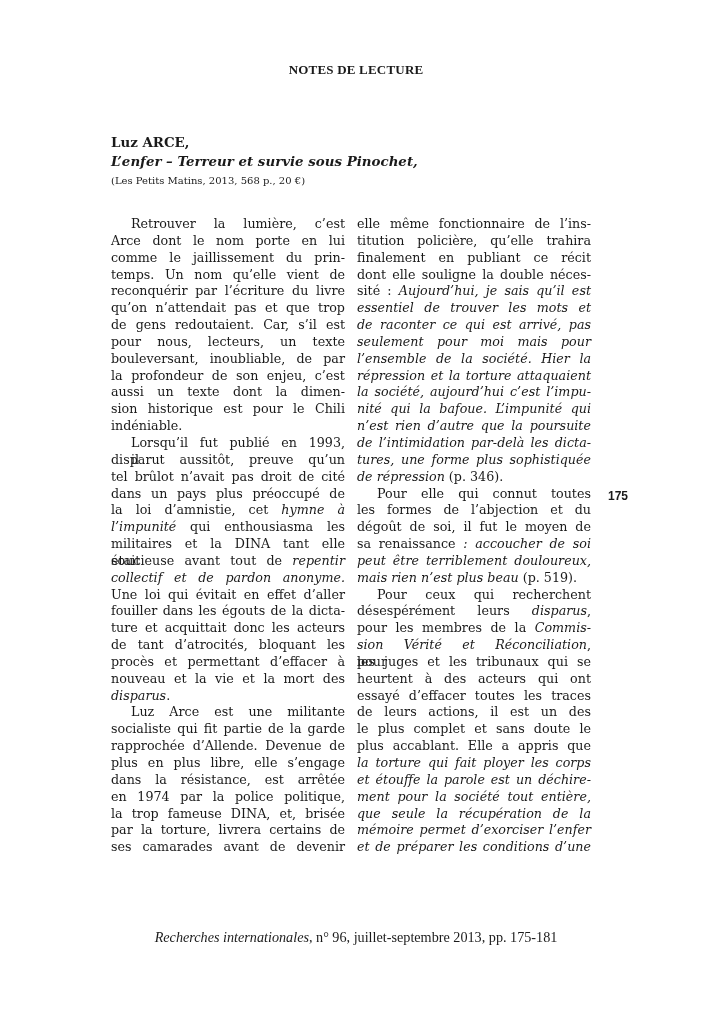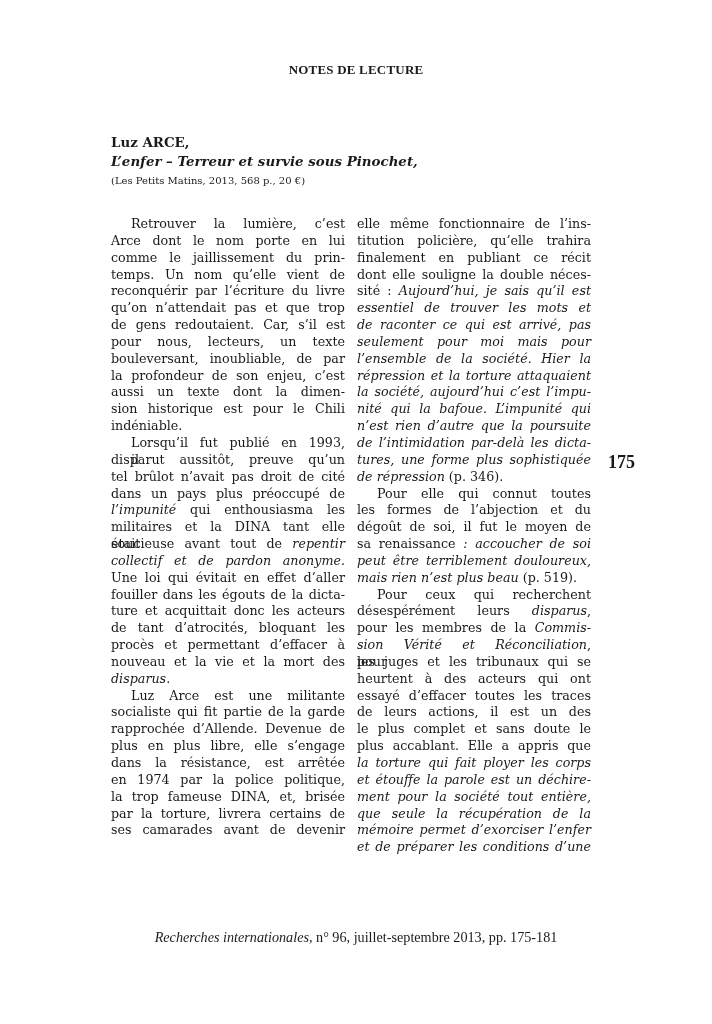--- a/index.html
+++ b/index.html
@@ -14,22 +14,22 @@
     .ref .pub { font-size: 10px; }
     .col { position: absolute; top: 216px; width: 234px; font-family: "DejaVu Serif", serif; font-size: 12.7px; line-height: 16.85px; }
     .col.left { left: 111px; }
     .col.right { left: 357px; }
     .ln { display: block; text-align: justify; text-align-last: justify; white-space: nowrap; height: 16.85px; }
     .ln.last { text-align-last: left; }
     .ln.indent { padding-left: 20px; }
     .ln span { white-space: normal; }
     i { font-style: italic; }
     .page-number {
-      position: absolute; left: 608px; top: 452px;
-      font-family: Liberation Serif, serif; font-weight: bold; font-size: 18px;
+      position: absolute; left: 608px; top: 489px;
+      font-family: Liberation Sans, sans-serif; font-weight: bold; font-size: 12px;
     }
     .footer {
       position: absolute; left: 0; width: 712px; top: 929px; text-align: center;
       font-family: "Liberation Serif", serif; font-size: 14.2px;
     }
     .footer .journal { font-style: italic; }
   </style>
 </head>
 <body>
 
@@ -52,20 +52,21 @@
     <span class="ln"><span style="white-space: nowrap; display: inline-block; word-spacing: 12.14px;"><span>pour nous, lecteurs, un texte</span></span></span>
     <span class="ln"><span style="white-space: nowrap; display: inline-block; word-spacing: 7.11px;"><span>bouleversant, inoubliable, de par</span></span></span>
     <span class="ln"><span style="white-space: nowrap; display: inline-block; word-spacing: 4.49px;"><span>la profondeur de son enjeu, c’est</span></span></span>
     <span class="ln"><span style="white-space: nowrap; display: inline-block; word-spacing: 9.49px;"><span>aussi un texte dont la dimen-</span></span></span>
     <span class="ln"><span style="white-space: nowrap; display: inline-block; word-spacing: 6.26px;"><span>sion historique est pour le Chili</span></span></span>
     <span class="ln last"><span style="white-space: nowrap; display: inline-block;"><span>indéniable.</span></span></span>
     <span class="ln indent"><span style="white-space: nowrap; display: inline-block; word-spacing: 3.73px;"><span>Lorsqu’il fut publié en 1993, il</span></span></span>
     <span class="ln"><span style="white-space: nowrap; display: inline-block; word-spacing: 10.76px;"><span>disparut aussitôt, preuve qu’un</span></span></span>
     <span class="ln"><span style="white-space: nowrap; display: inline-block; word-spacing: 2.96px;"><span>tel brûlot n’avait pas droit de cité</span></span></span>
     <span class="ln"><span style="white-space: nowrap; display: inline-block; word-spacing: 5.58px;"><span>dans un pays plus préoccupé de</span></span></span>
+    <span class="ln"><span style="white-space: nowrap; display: inline-block; word-spacing: 8.98px;"><span>la loi d’amnistie, cet </span><i>hymne à</i></span></span>
     <span class="ln"><span style="white-space: nowrap; display: inline-block; word-spacing: 9.72px;"><i>l’impunité</i><span> qui enthousiasma les</span></span></span>
     <span class="ln"><span style="white-space: nowrap; display: inline-block; word-spacing: 1.79px;"><span>militaires et la DINA tant elle était</span></span></span>
     <span class="ln"><span style="white-space: nowrap; display: inline-block; word-spacing: 6.21px;"><span>soucieuse avant tout de </span><i>repentir</i></span></span>
     <span class="ln"><span style="white-space: nowrap; display: inline-block; word-spacing: 7.58px;"><i>collectif et de pardon anonyme.</i></span></span>
     <span class="ln"><span style="white-space: nowrap; display: inline-block; word-spacing: 3.42px;"><span>Une loi qui évitait en effet d’aller</span></span></span>
     <span class="ln"><span style="white-space: nowrap; display: inline-block; word-spacing: 1.43px;"><span>fouiller dans les égouts de la dicta-</span></span></span>
     <span class="ln"><span style="white-space: nowrap; display: inline-block; word-spacing: 3.06px;"><span>ture et acquittait donc les acteurs</span></span></span>
     <span class="ln"><span style="white-space: nowrap; display: inline-block; word-spacing: 7.11px;"><span>de tant d’atrocités, bloquant les</span></span></span>
     <span class="ln"><span style="white-space: nowrap; display: inline-block; word-spacing: 6.39px;"><span>procès et permettant d’effacer à</span></span></span>
     <span class="ln"><span style="white-space: nowrap; display: inline-block; word-spacing: 4.46px;"><span>nouveau et la vie et la mort des</span></span></span>

